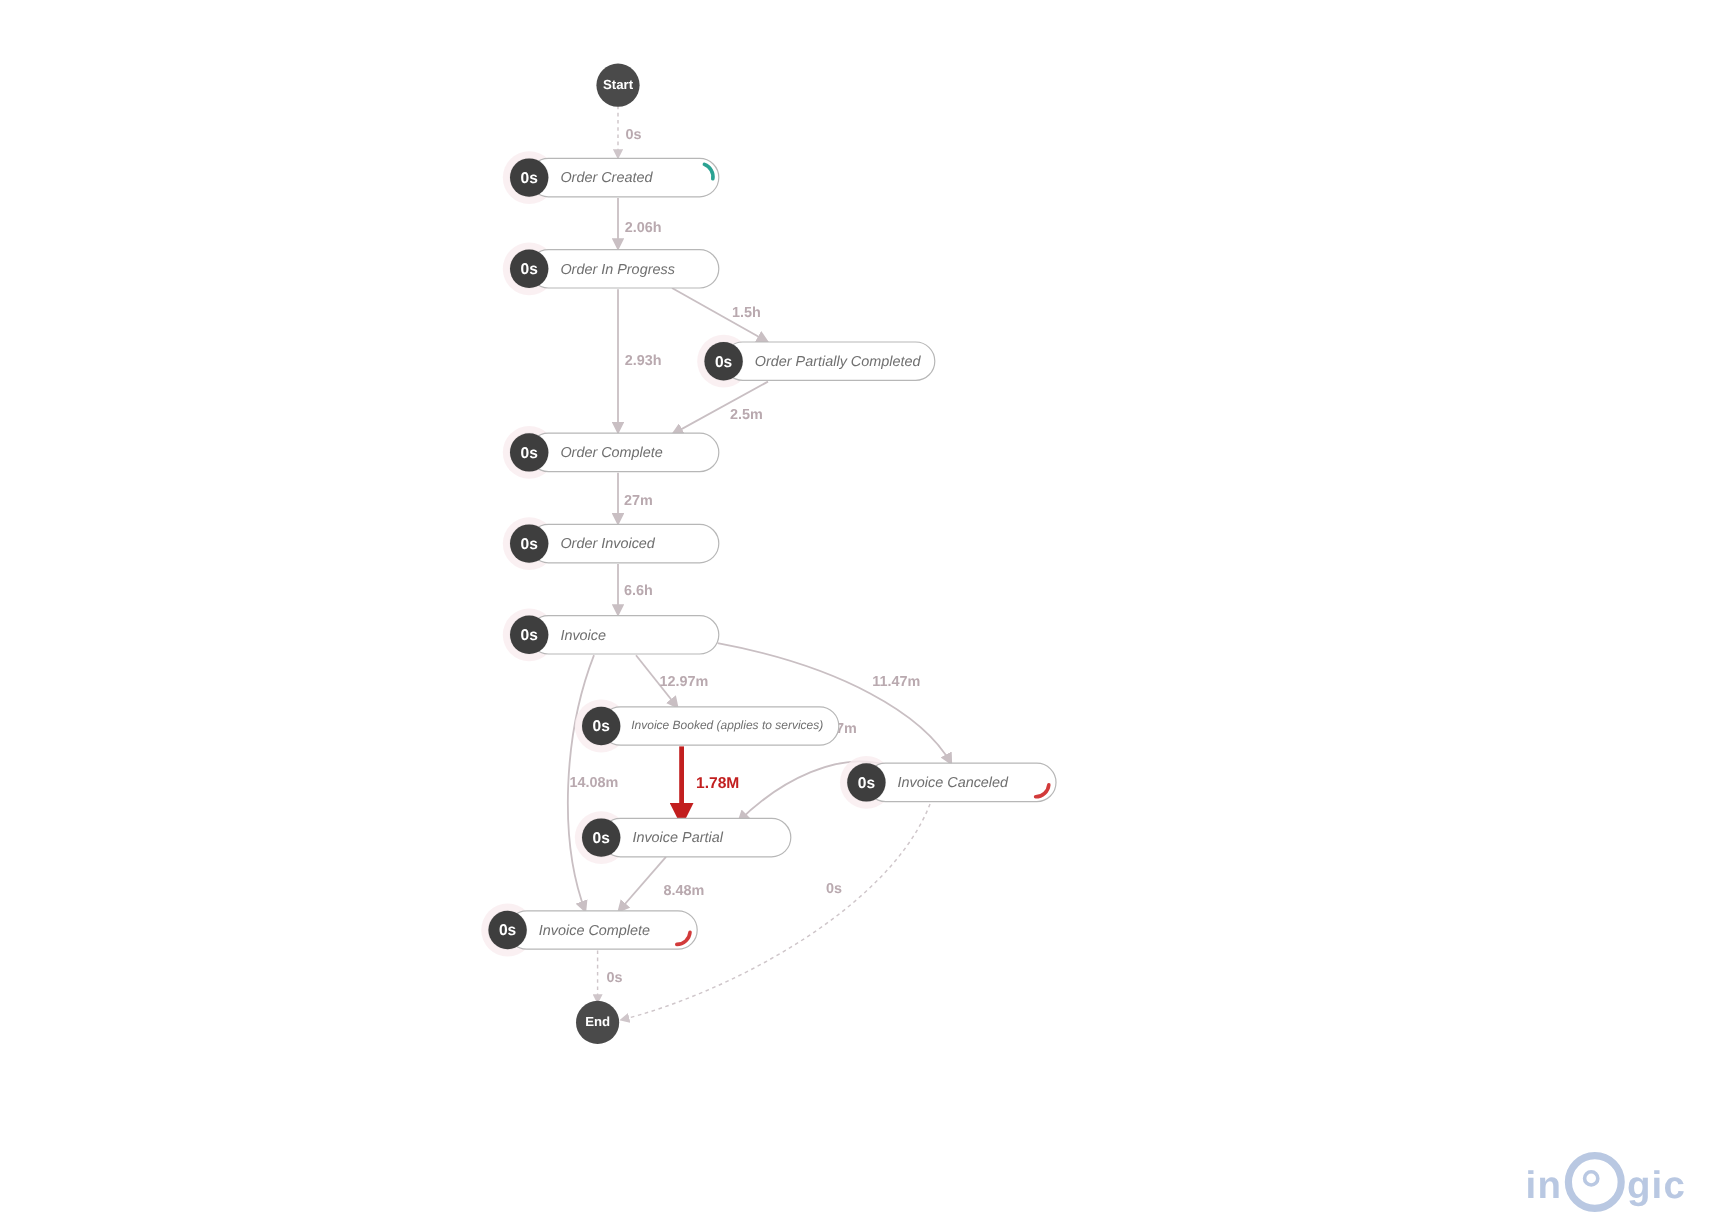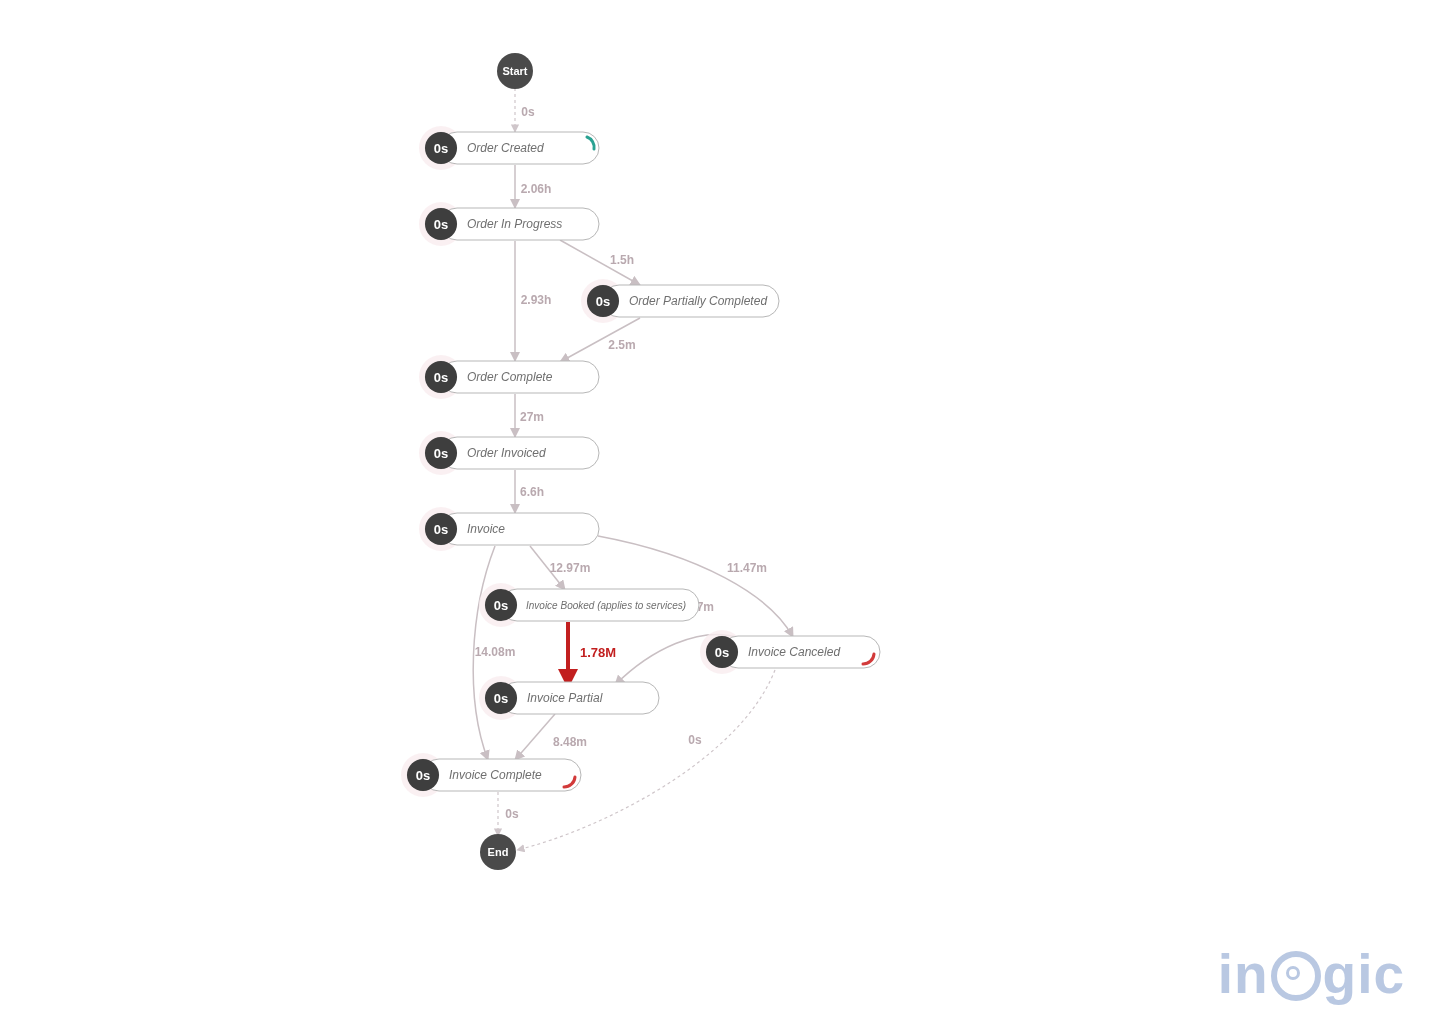--- a/index.html
+++ b/index.html
@@ -86,27 +86,27 @@
     dominant-baseline: central;
   }
   .indicator-teal { stroke: #2aa292; stroke-width: 3; fill:none; stroke-linecap: round; }
   .indicator-red  { stroke: #d23a3a; stroke-width: 3; fill:none; stroke-linecap: round; }
   .halo { fill: #f9ecef; opacity: 0.8; }
   .watermark {
     position: absolute;
     right: 24px;
     bottom: 18px;
     font-family: "Segoe UI", Arial, sans-serif;
-    font-size: 55px;
+    font-size: 32px;
     font-weight: 700;
     letter-spacing: 1px;
     color: #b9c8e2;
     user-select: none;
     display: flex;
-    align-items: center;
+    align-items: flex-end;
   }
   .watermark .o-ring {
     display: inline-block;
     width: 38px; height: 38px;
     border: 6px solid #b9c8e2;
     border-radius: 50%;
     position: relative;
     margin: 0 2px -4px 2px;
   }
   .watermark .o-ring::after {

